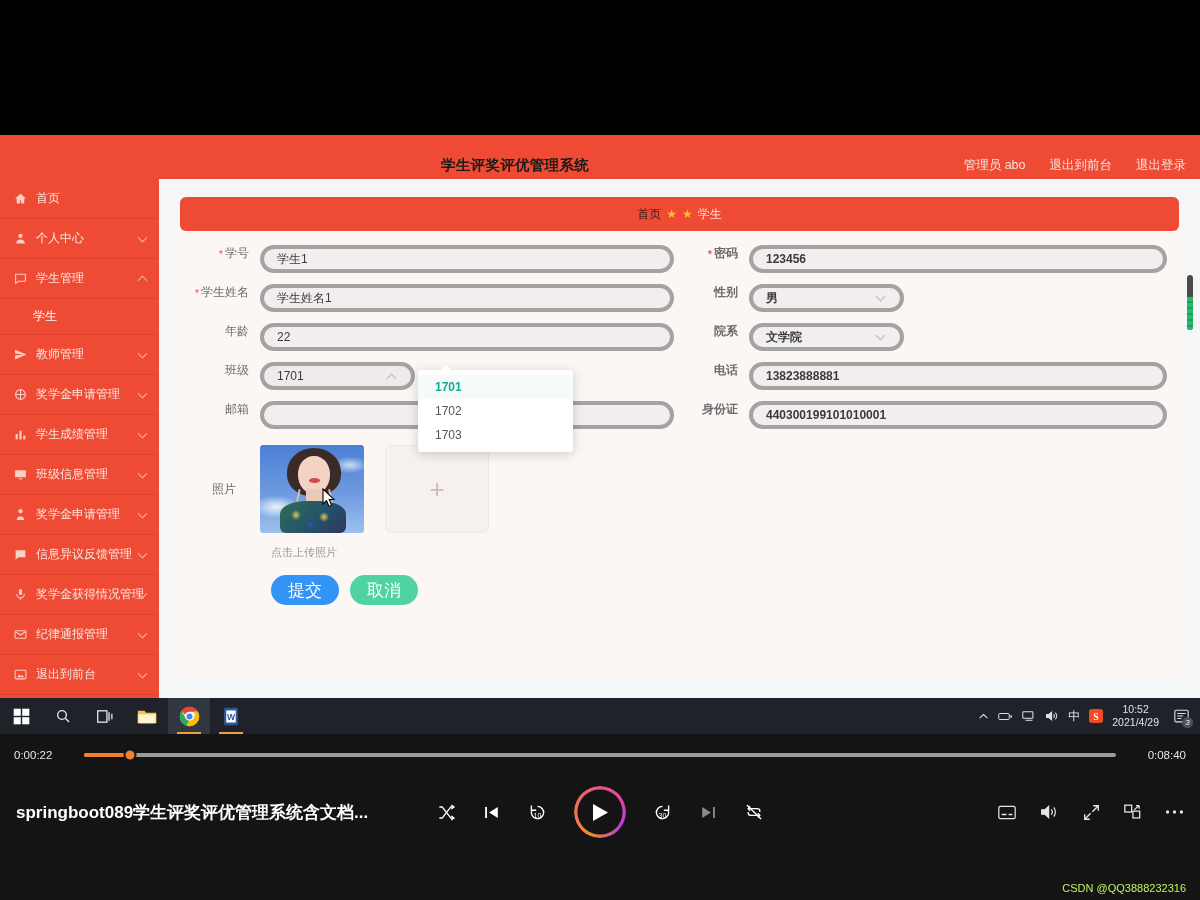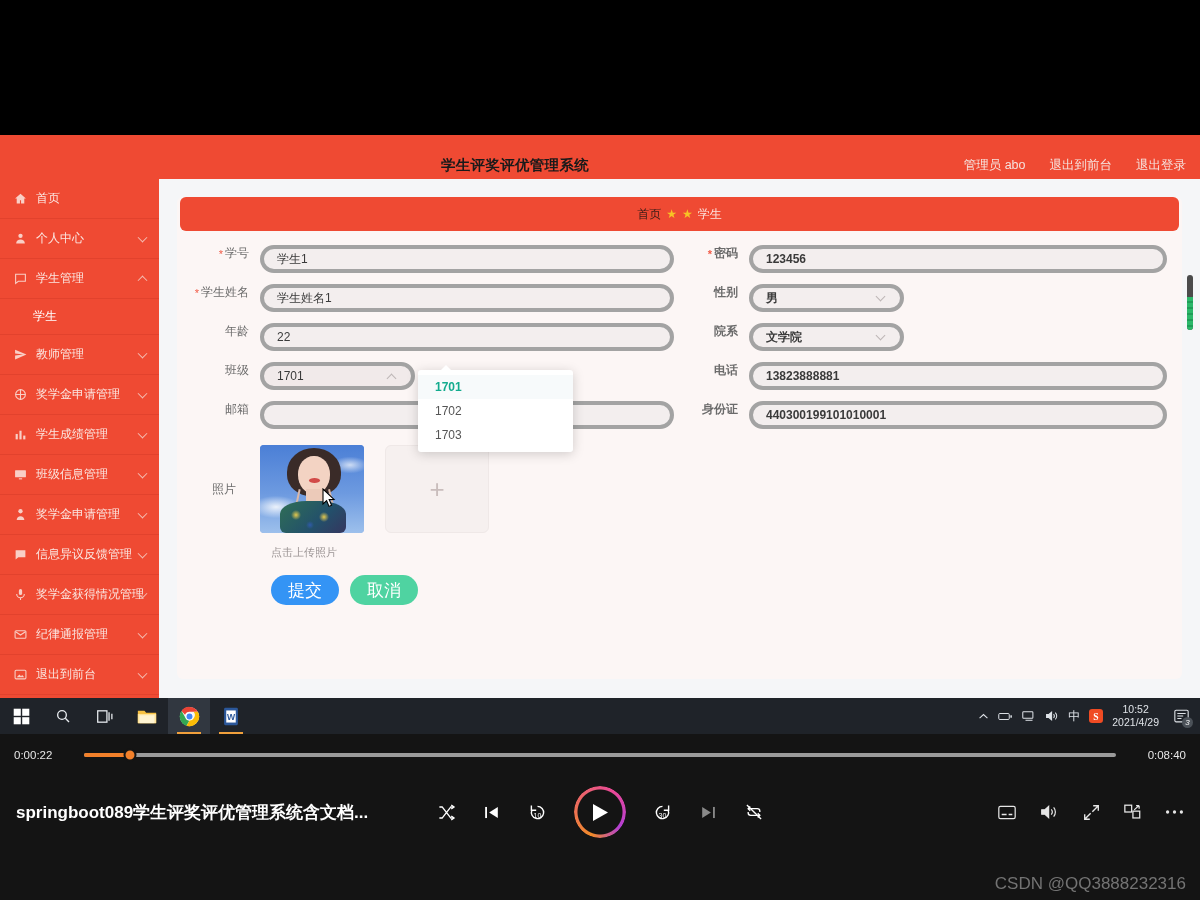--- a/index.html
+++ b/index.html
@@ -355,21 +355,21 @@
     background: conic-gradient(from 200deg, #f08a2a, #e8479a 55%, #b33fd4 80%, #f08a2a);
     -webkit-mask: radial-gradient(circle, transparent 22px, #000 23px);
             mask: radial-gradient(circle, transparent 22px, #000 23px);
   }
   #right-ctrls {
     position: absolute; right: 16px;
     display: flex; align-items: center; gap: 24px;
   }
   #watermark {
     position: absolute; right: 14px; bottom: 6px;
-    font-size: 17px; color: #737373;
+    font-size: 11px; color: #bef264;
   }
   svg { display: block; }
 </style>
 </head>
 <body>
 
 <div id="letterbox-top"></div>
 
 <div id="app-capture">
 

